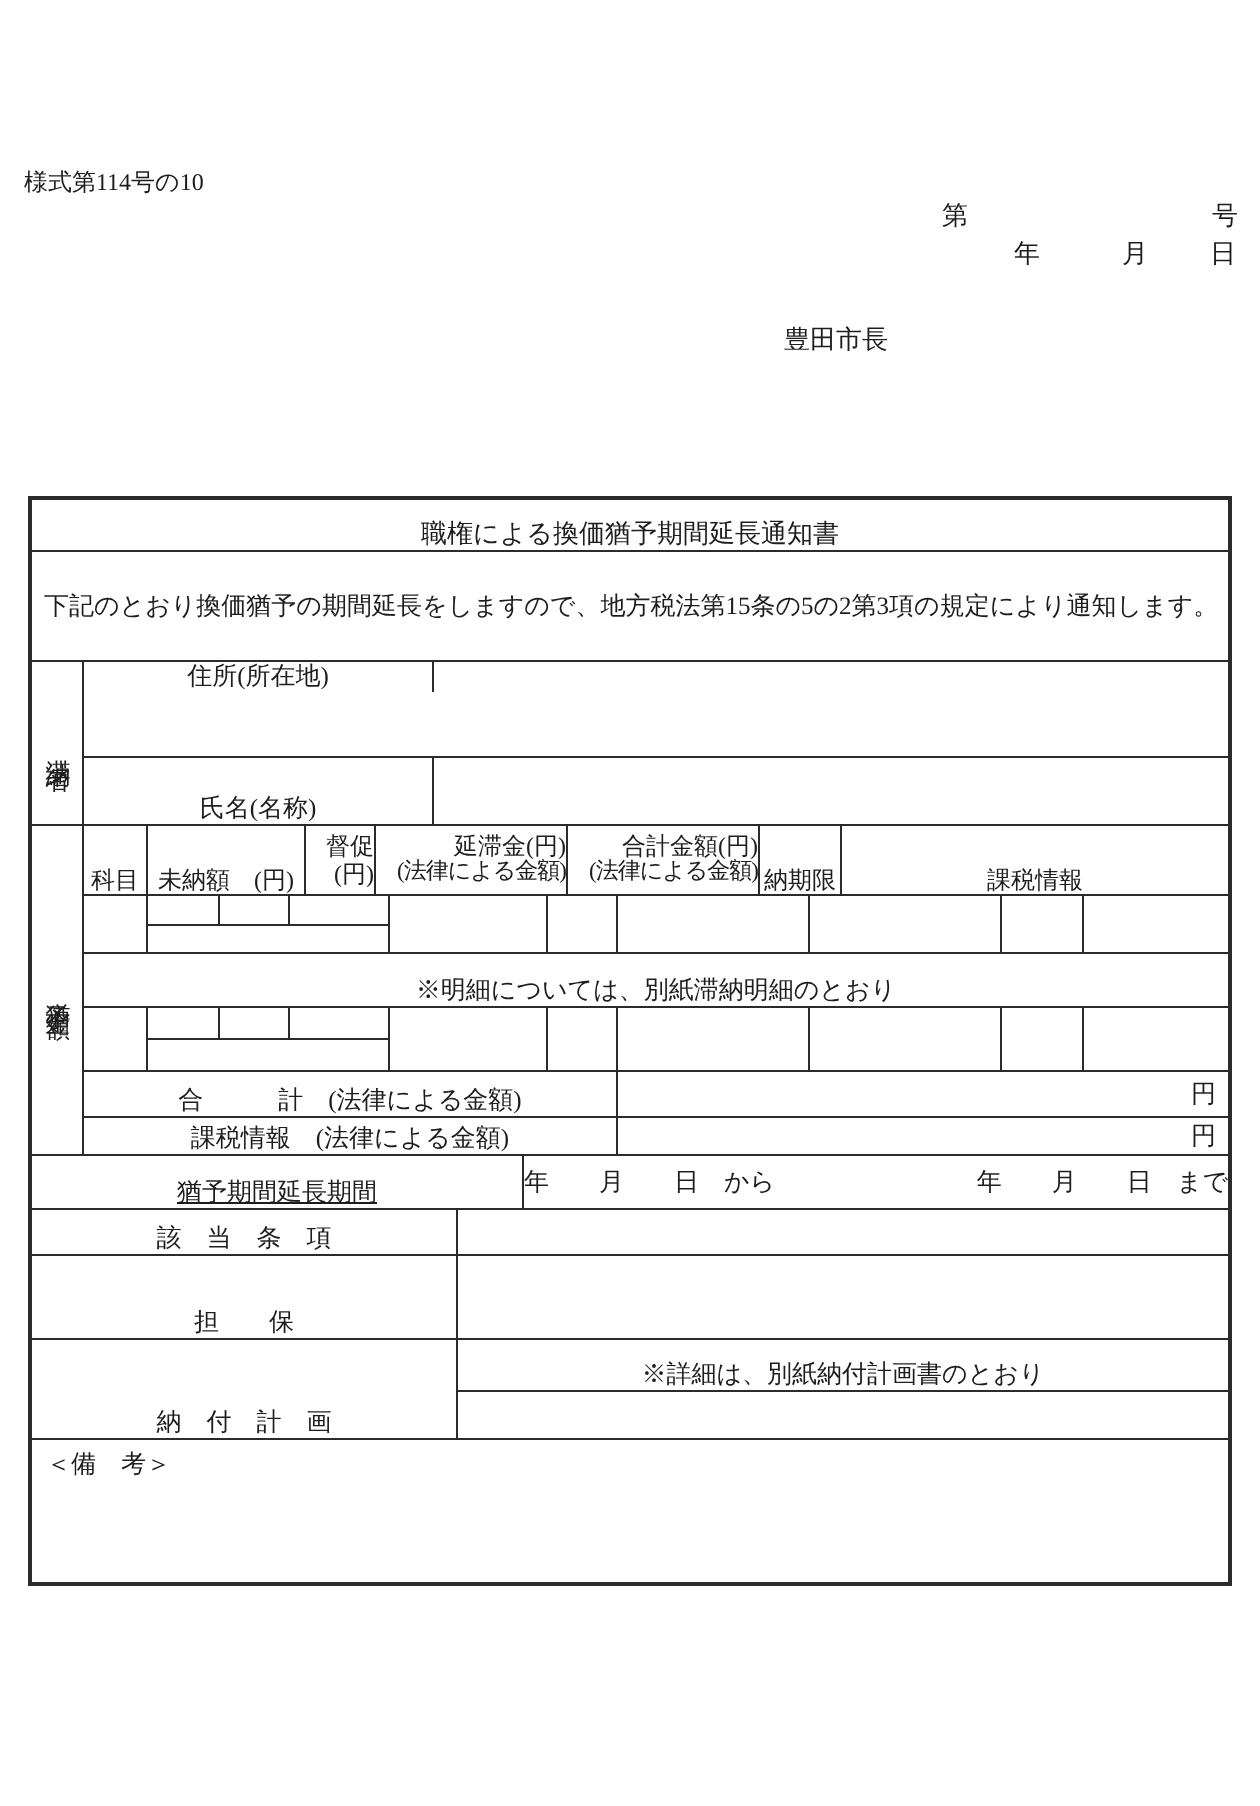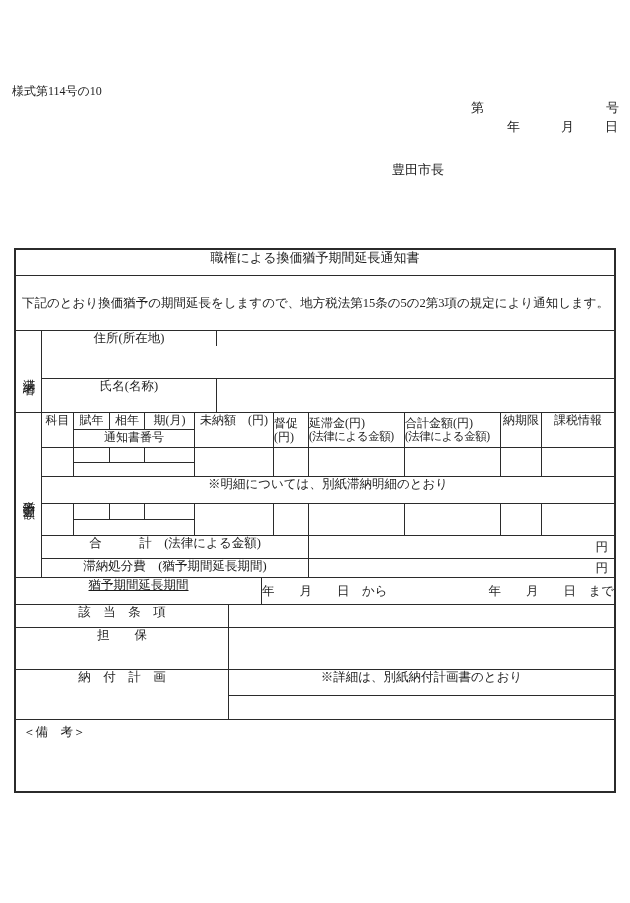--- a/index.html
+++ b/index.html
@@ -18,21 +18,21 @@
   .tbl {
     position:absolute; left:14px; top:248px; width:602px; height:545px;
     border:2px solid #2b2b2b; display:flex; flex-direction:column;
     font-size:12.5px; line-height:1.2;
   }
   .row  { display:flex; flex-shrink:0; }
   .grow { flex:1 1 auto; min-height:0; min-width:0; }
   .bt { border-top:1px solid #2b2b2b; }
   .br { border-right:1px solid #2b2b2b; }
   .bb { border-bottom:1px solid #2b2b2b; }
-  .c  { display:flex; align-items:flex-start; justify-content:center; text-align:center; }
+  .c  { display:flex; align-items:flex-end; justify-content:center; text-align:center; }
   .col{ display:flex; flex-direction:column; }
   .vlabel {
     writing-mode:vertical-rl; text-orientation:upright;
     display:flex; align-items:center; justify-content:center;
     letter-spacing:2px; font-size:12.5px;
   }
   .hdr { font-size:12px; }
   .hdr .sub { font-size:11.5px; letter-spacing:-0.5px; }
   .unit-cell { display:flex; align-items:center; justify-content:flex-end; padding-right:6px; }
   .note { font-size:12.5px; }
@@ -78,28 +78,20 @@
     </div>
   </div>
 
   <div class="row bt" style="height:165px;">
     <div class="vlabel br" style="width:26px;">猶予金額</div>
 
     <div class="col grow">
 
       <div class="row hdr" style="height:34px;">
         <div class="c br" style="width:32px;">科目</div>
-        <div class="col br" style="width:121px;">
-          <div class="row bb" style="height:17px;">
-            <div class="c br" style="width:36px;">賦年</div>
-            <div class="c br" style="width:35px;">相年</div>
-            <div class="c grow">期(月)</div>
-          </div>
-          <div class="c grow">通知書番号</div>
-        </div>
         <div class="c br" style="width:79px;">未納額　(円)</div>
         <div class="col c br" style="width:35px;">
           <div>督促</div>
           <div>(円)</div>
         </div>
         <div class="col c br" style="width:96px;">
           <div>延滞金(円)</div>
           <div class="sub">(法律による金額)</div>
         </div>
         <div class="col c br" style="width:96px;">
@@ -151,21 +143,21 @@
       </div>
 
       <div class="row bt" style="height:23px;">
         <div class="c br" style="width:267px;">合　　　計　(法律による金額)</div>
         <div class="grow unit-cell">
           <span>円</span>
         </div>
       </div>
 
       <div class="row bt grow">
-        <div class="c br" style="width:267px;">滞納処分費　(猶予期間延長期間)</div>
+        <div class="c br" style="width:267px;">課税情報　(法律による金額)</div>
         <div class="grow unit-cell">
           <span>円</span>
         </div>
       </div>
 
     </div>
   </div>
 
   <div class="row bt" style="height:27px;">
     <div class="c br" style="width:246px;text-decoration:underline;">猶予期間延長期間</div>

